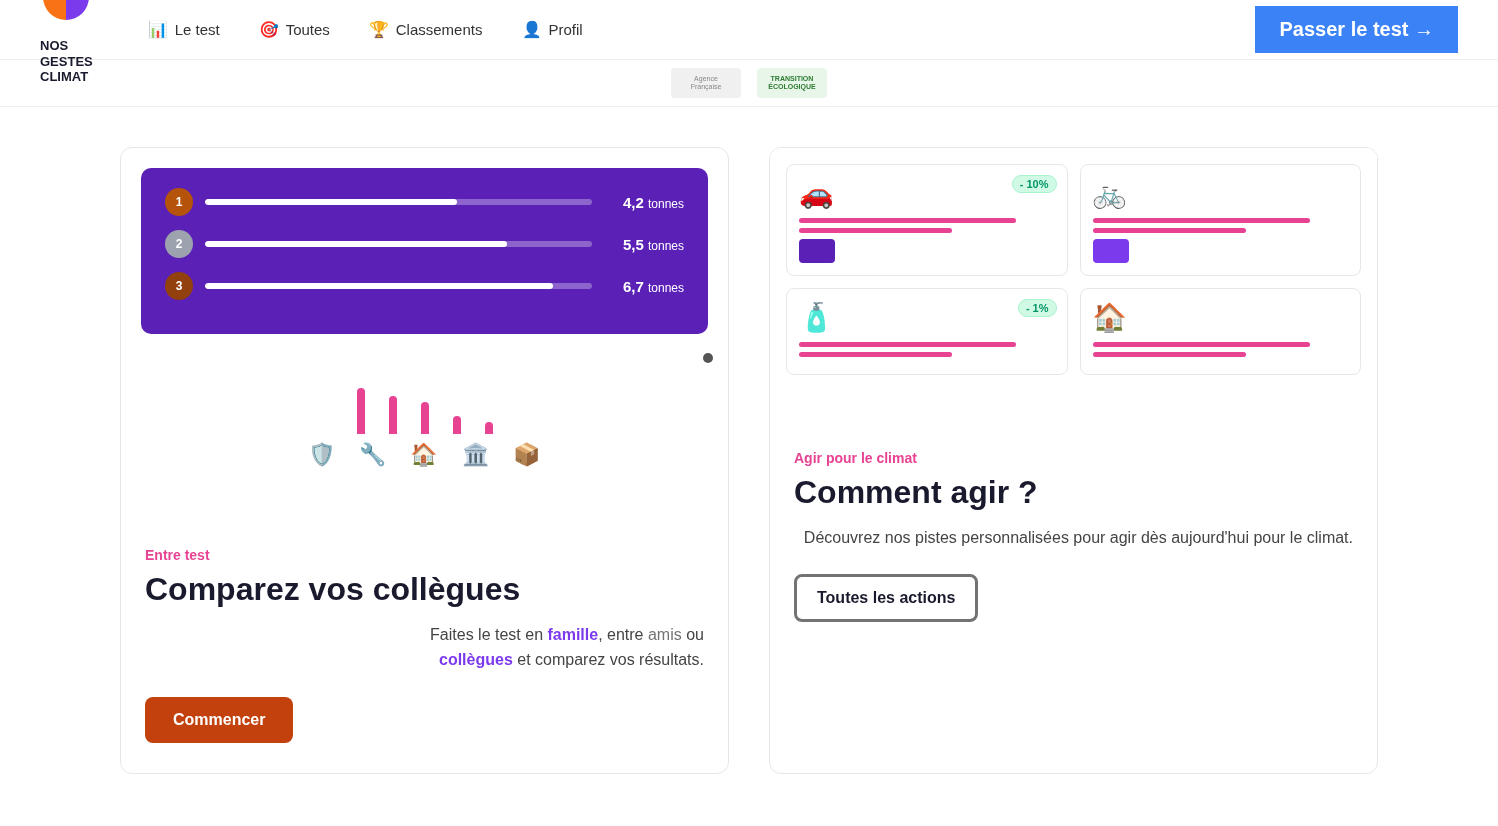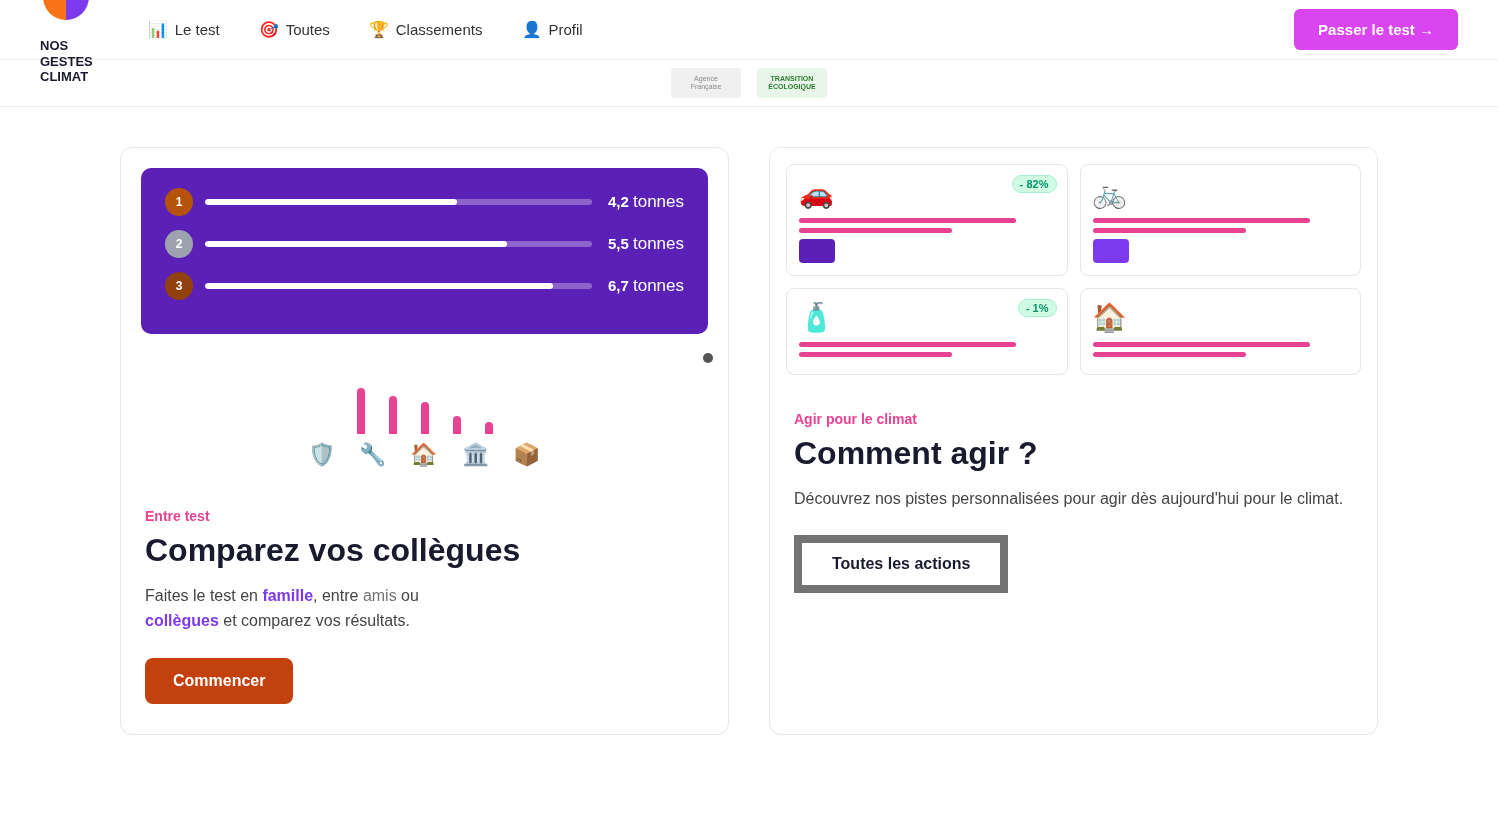--- a/index.html
+++ b/index.html
@@ -52,25 +52,25 @@
       gap: 6px;
       padding: 8px 16px;
       font-size: 15px;
       color: #333;
       text-decoration: none;
       cursor: pointer;
       border-radius: 4px;
     }
     .nav-icon { font-size: 16px; }
     .nav-cta {
-      background: #d946ef;
+      background: #3b82f6;
       color: #fff;
       padding: 12px 24px;
-      border-radius: 6px;
-      font-size: 15px;
+      border-radius: 0;
+      font-size: 20px;
       font-weight: 600;
       cursor: pointer;
       border: none;
       margin-left: auto;
       display: flex;
       align-items: center;
       gap: 8px;
     }
 
     
@@ -158,21 +158,21 @@
     .leaderboard-value {
       color: #fff;
       font-size: 15px;
       font-weight: 600;
       white-space: nowrap;
       min-width: 80px;
       text-align: right;
     }
     .leaderboard-value span {
       font-weight: 400;
-      font-size: 17px;
+      font-size: 12px;
     }
 
     
     .bar-chart-area {
       display: flex;
       justify-content: center;
       align-items: flex-end;
       gap: 24px;
       padding: 10px 20px 0 20px;
       height: 80px;
@@ -252,33 +252,35 @@
 
     
     .card-text {
       padding: 20px 24px 30px;
     }
     .card-subtitle {
       font-size: 14px;
       font-weight: 700;
       color: #e84393;
       margin-bottom: 8px;
+      margin-top: 39px;
     }
     .card-title {
       font-size: 32px;
       font-weight: 800;
       color: #1a1a2e;
       margin-bottom: 14px;
       line-height: 1.15;
     }
     .card-desc {
       font-size: 16px;
       color: #444;
       line-height: 1.6;
       margin-bottom: 24px;
+      text-align: right;
     }
     .card-desc .highlight-purple {
       color: #7c3aed;
       font-weight: 600;
     }
     .card-desc .highlight-pink {
       color: #737373;
       font-weight: 400;
     }
     .btn-primary {
@@ -287,23 +289,23 @@
       border: none;
       padding: 14px 28px;
       border-radius: 8px;
       font-size: 16px;
       font-weight: 600;
       cursor: pointer;
     }
     .btn-outline {
       background: #fff;
       color: #1a1a2e;
-      border: 8px solid #737373;
-      padding: 12px 30px;
-      border-radius: 0;
+      border: 3px solid #737373;
+      padding: 12px 20px;
+      border-radius: 8px;
       font-size: 16px;
       font-weight: 600;
       cursor: pointer;
     }
 
     
     .cursor-dot {
       position: fixed;
       width: 10px;
       height: 10px;
@@ -416,21 +418,21 @@
       <button class="btn-primary">Commencer</button>
     </div>
   </div>
 
   <div class="card">
 
     <div class="actions-visual">
       <div class="actions-grid">
 
         <div class="action-item">
-          <span class="action-badge">- 82%</span>
+          <span class="action-badge">- 10%</span>
           <span class="action-item-icon">🚗</span>
           <div class="action-line long"></div>
           <div class="action-line short"></div>
           <div class="action-btn"></div>
         </div>
 
         <div class="action-item">
           <span class="action-item-icon">🚲</span>
           <div class="action-line long"></div>
           <div class="action-line short"></div>

